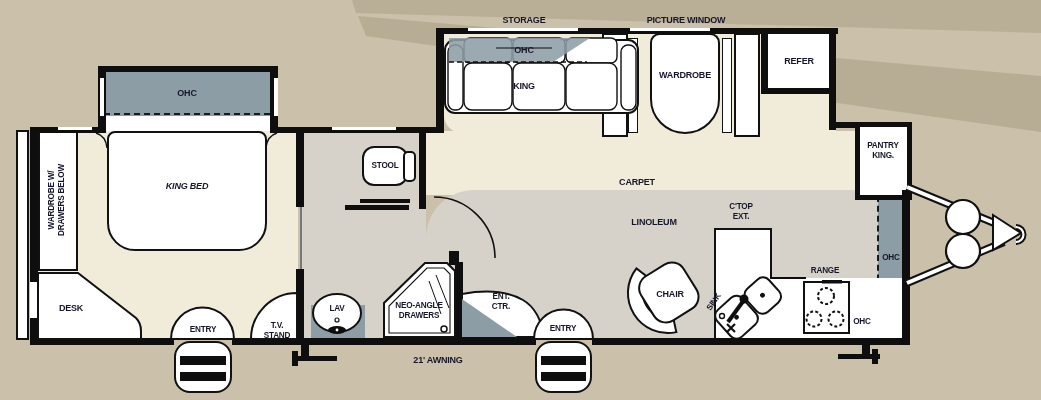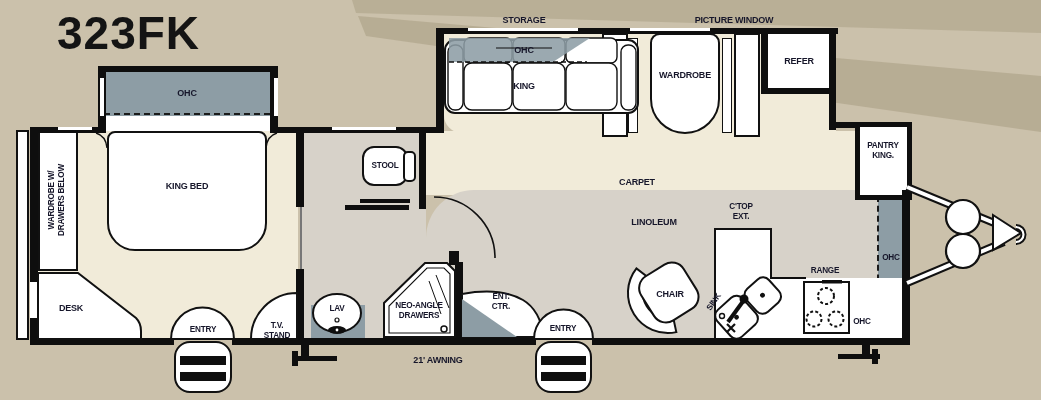--- a/index.html
+++ b/index.html
@@ -30,21 +30,20 @@
 </head>
 <body>
 
 <div id="stage">
 
   <svg class="layer" width="1041" height="400">
     <polygon points="352,0 1041,0 1041,33 356,13" fill="#a89d82" opacity="0.5"></polygon>
     <polygon points="358,16 1041,76 1041,132 366,36" fill="#a89d82" opacity="0.55"></polygon>
   </svg>
 
-  <div class="title">323FK</div>
 
   <div class="abs floor-carpet z1" style="left:444px;top:33px;width:392px;height:100px;border-bottom-left-radius:18px;"></div>
   <div class="abs floor-carpet z1" style="left:426px;top:131px;width:482px;height:64px;"></div>
   <div class="abs floor-carpet z1" style="left:36px;top:131px;width:262px;height:209px;"></div>
   <div class="abs floor-vinyl z1" style="left:302px;top:131px;width:124px;height:209px;"></div>
   <div class="abs floor-vinyl z1" style="left:426px;top:190px;width:478px;height:150px;border-top-left-radius:48px;"></div>
 
   <div class="abs z1" style="left:104px;top:72px;width:166px;height:59px;background:#fff;"></div>
   <div class="abs cab z2" style="left:104px;top:72px;width:166px;height:44px;"></div>
   <div class="dashH z2" style="left:104px;top:113px;width:166px;"></div>
@@ -205,23 +204,23 @@
       <path d="M907 283 L1004 242" stroke="#fff" stroke-width="4"></path>
       <path d="M993 215 L1021 233 L993 250 Z" fill="#fff" stroke="#111" stroke-width="2"></path>
       <path d="M1016 227 a7.5 7.5 0 0 1 0 15" fill="none" stroke="#111" stroke-width="6"></path>
       <path d="M1016 227 a7.5 7.5 0 0 1 0 15" fill="none" stroke="#fff" stroke-width="2.2"></path>
       <circle cx="963" cy="217" r="17" fill="#fff" stroke="#111" stroke-width="2.2"></circle>
       <circle cx="963" cy="251" r="17" fill="#fff" stroke="#111" stroke-width="2.2"></circle>
     </g>
   </svg>
 
   <div class="lbl" style="left:524px;top:20px;">STORAGE</div>
-  <div class="lbl" style="left:686px;top:20px;margin-left:48px;">PICTURE WINDOW</div>
+  <div class="lbl" style="left:686px;top:20px;">PICTURE WINDOW</div>
   <div class="lbl" style="left:187px;top:93px;">OHC</div>
-  <div class="lbl" style="left:187px;top:186px;">KING BED</div>
+  <div class="lbl" style="left:187px;top:186px;font-style:italic;">KING BED</div>
   <div class="lbl sm rot90" style="left:57px;top:200px;width:110px;">WARDROBE W/
 DRAWERS BELOW</div>
   <div class="lbl" style="left:71px;top:308px;">DESK</div>
   <div class="lbl sm" style="left:203px;top:330px;">ENTRY</div>
   <div class="lbl sm" style="left:277px;top:331px;">T.V.
 STAND</div>
   <div class="lbl sm" style="left:385px;top:166px;">STOOL</div>
   <div class="lbl sm" style="left:337px;top:309px;">LAV</div>
   <div class="lbl sm" style="left:419px;top:311px;">NEO-ANGLE
 DRAWERS</div>

